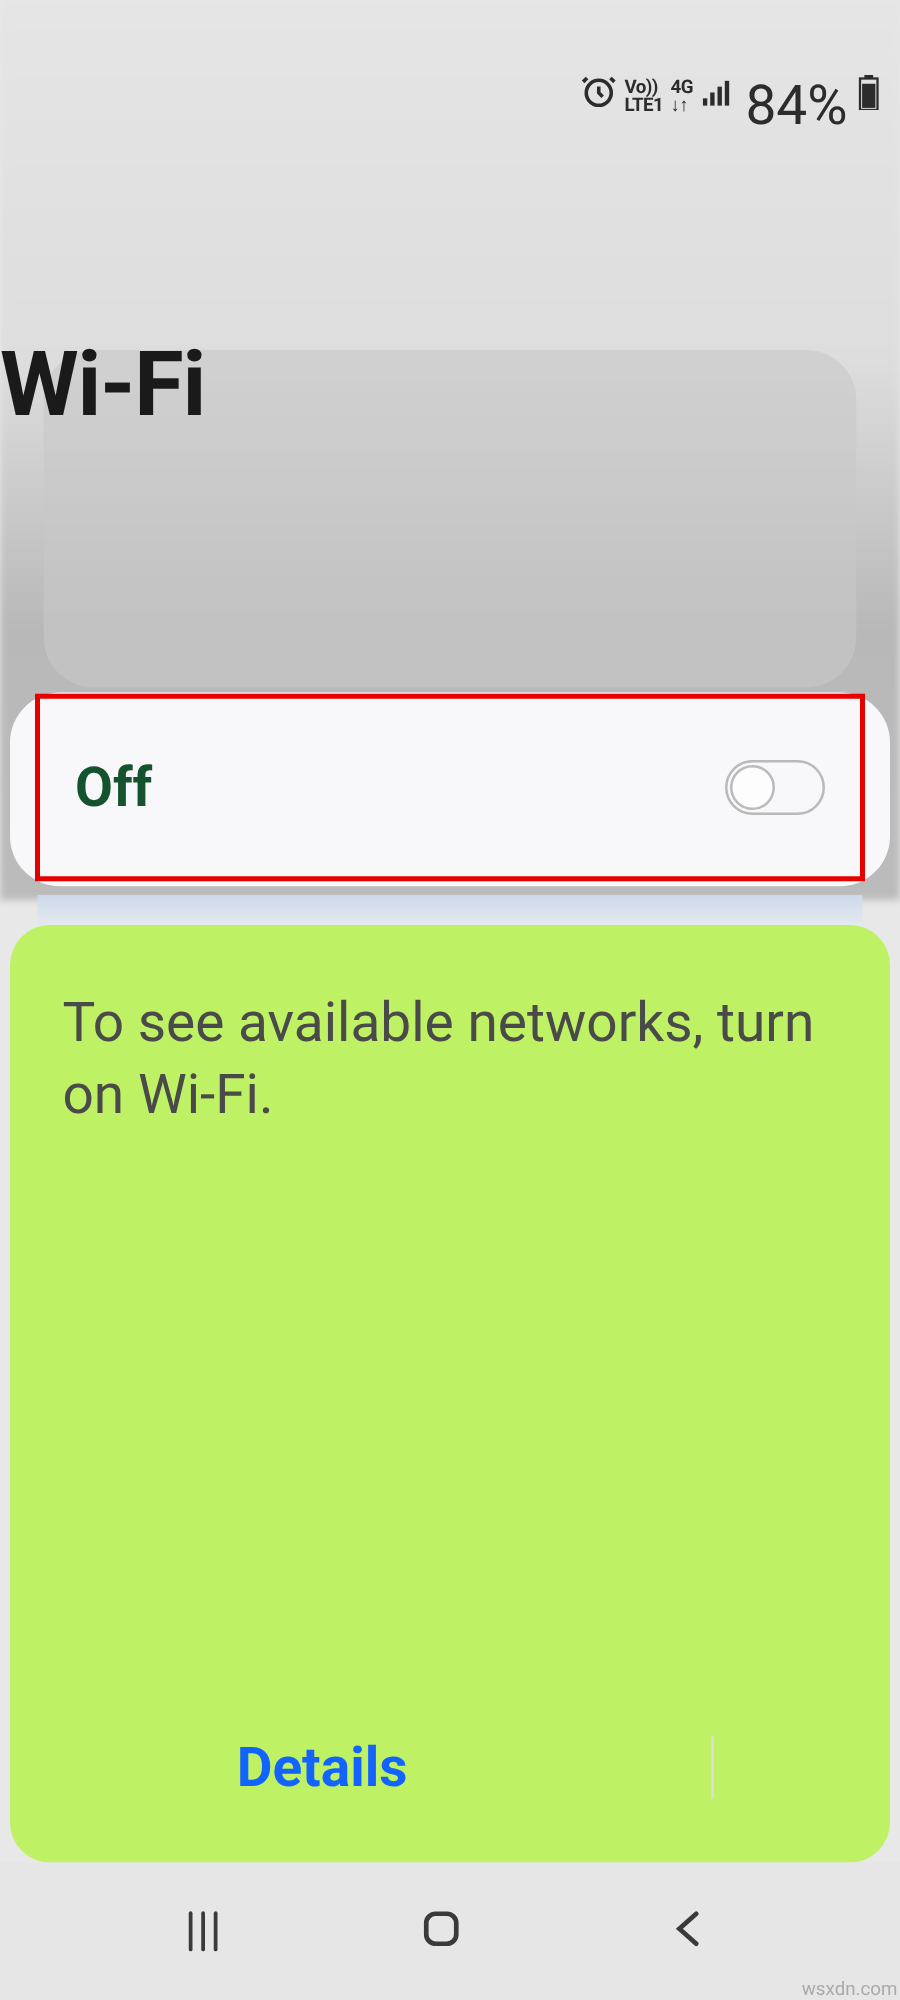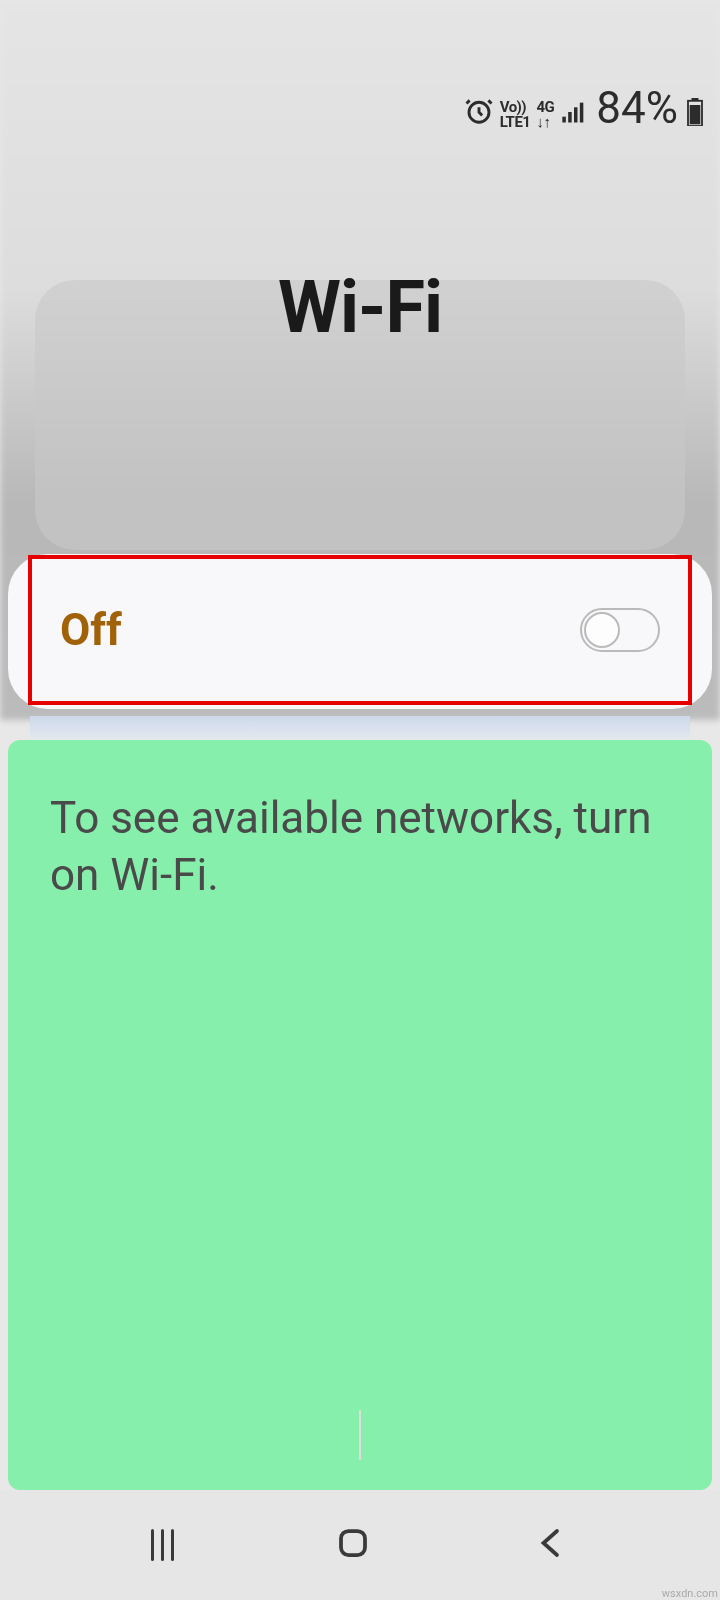--- a/index.html
+++ b/index.html
@@ -15,26 +15,25 @@
       background: #e8e8e8;
       position: relative;
       overflow: hidden;
     }
     
     .status-bar {
       position: absolute;
       top: 58px;
       right: 16px;
       display: flex;
-      align-items: flex-end;
+      align-items: flex-start;
       gap: 8px;
       font-size: 32px;
       color: #2c2c2c;
       font-weight: 500;
-      margin-top: 24px;
     }
     
     .status-icons {
       display: flex;
       align-items: center;
       gap: 6px;
     }
     
     .alarm-icon svg {
       width: 30px;
@@ -82,21 +81,20 @@
       height: 270px;
       background: rgba(200,200,200,0.6);
       border-radius: 40px;
     }
     
     .title {
       position: absolute;
       top: 265px;
       left: 0;
       right: 0;
-      text-align: center;
       font-size: 72px;
       font-weight: 700;
       color: #1a1a1a;
       letter-spacing: -1px;
     }
     
     .toggle-card {
       position: absolute;
       top: 554px;
       left: 8px;
@@ -116,21 +114,21 @@
       background: transparent;
       display: flex;
       align-items: center;
       justify-content: space-between;
       padding: 0 28px;
     }
     
     .toggle-label {
       font-size: 44px;
       font-weight: 700;
-      color: #a16207;
+      color: #14532d;
     }
     
     .toggle-switch {
       width: 80px;
       height: 44px;
       border: 2.5px solid #bababa;
       border-radius: 22px;
       background: #f8f7fa;
       position: relative;
     }
@@ -154,22 +152,22 @@
       height: 28px;
       background: linear-gradient(to bottom, #cdd9ea, #e8ecf0);
     }
     
     .info-card {
       position: absolute;
       top: 740px;
       left: 8px;
       right: 8px;
       bottom: 110px;
-      background: #86efac;
-      border-radius: 12px;
+      background: #bef264;
+      border-radius: 32px;
       padding: 50px 42px 16px;
       display: flex;
       flex-direction: column;
     }
     
     .info-text {
       font-size: 44px;
       color: #4a4a4a;
       line-height: 1.3;
       font-weight: 400;
@@ -228,21 +226,21 @@
       width: 3px;
       height: 32px;
       background: #3a3a3a;
       border-radius: 2px;
     }
     
     .watermark {
       position: absolute;
       bottom: 0;
       right: 2px;
-      font-size: 11px;
+      font-size: 15px;
       color: #aaa;
       font-weight: 400;
     }
   </style>
 </head>
 <body>
 
 <div class="blurred-bg"></div>
 <div class="bg-card"></div>
 
@@ -291,20 +289,21 @@
   <span class="toggle-label">Off</span>
   <div class="toggle-switch">
     <div class="toggle-knob"></div>
   </div>
 </div>
 
 <div class="info-card">
   <div class="info-text">To see available networks, turn on Wi‑Fi.</div>
 
   <div class="button-row">
+    <button class="action-button">Details</button>
     <div class="button-divider"></div>
   </div>
 </div>
 
 <div class="nav-bar">
   <div class="nav-button nav-recent">
     <span></span>
       <span></span>
       <span></span>
   </div>

